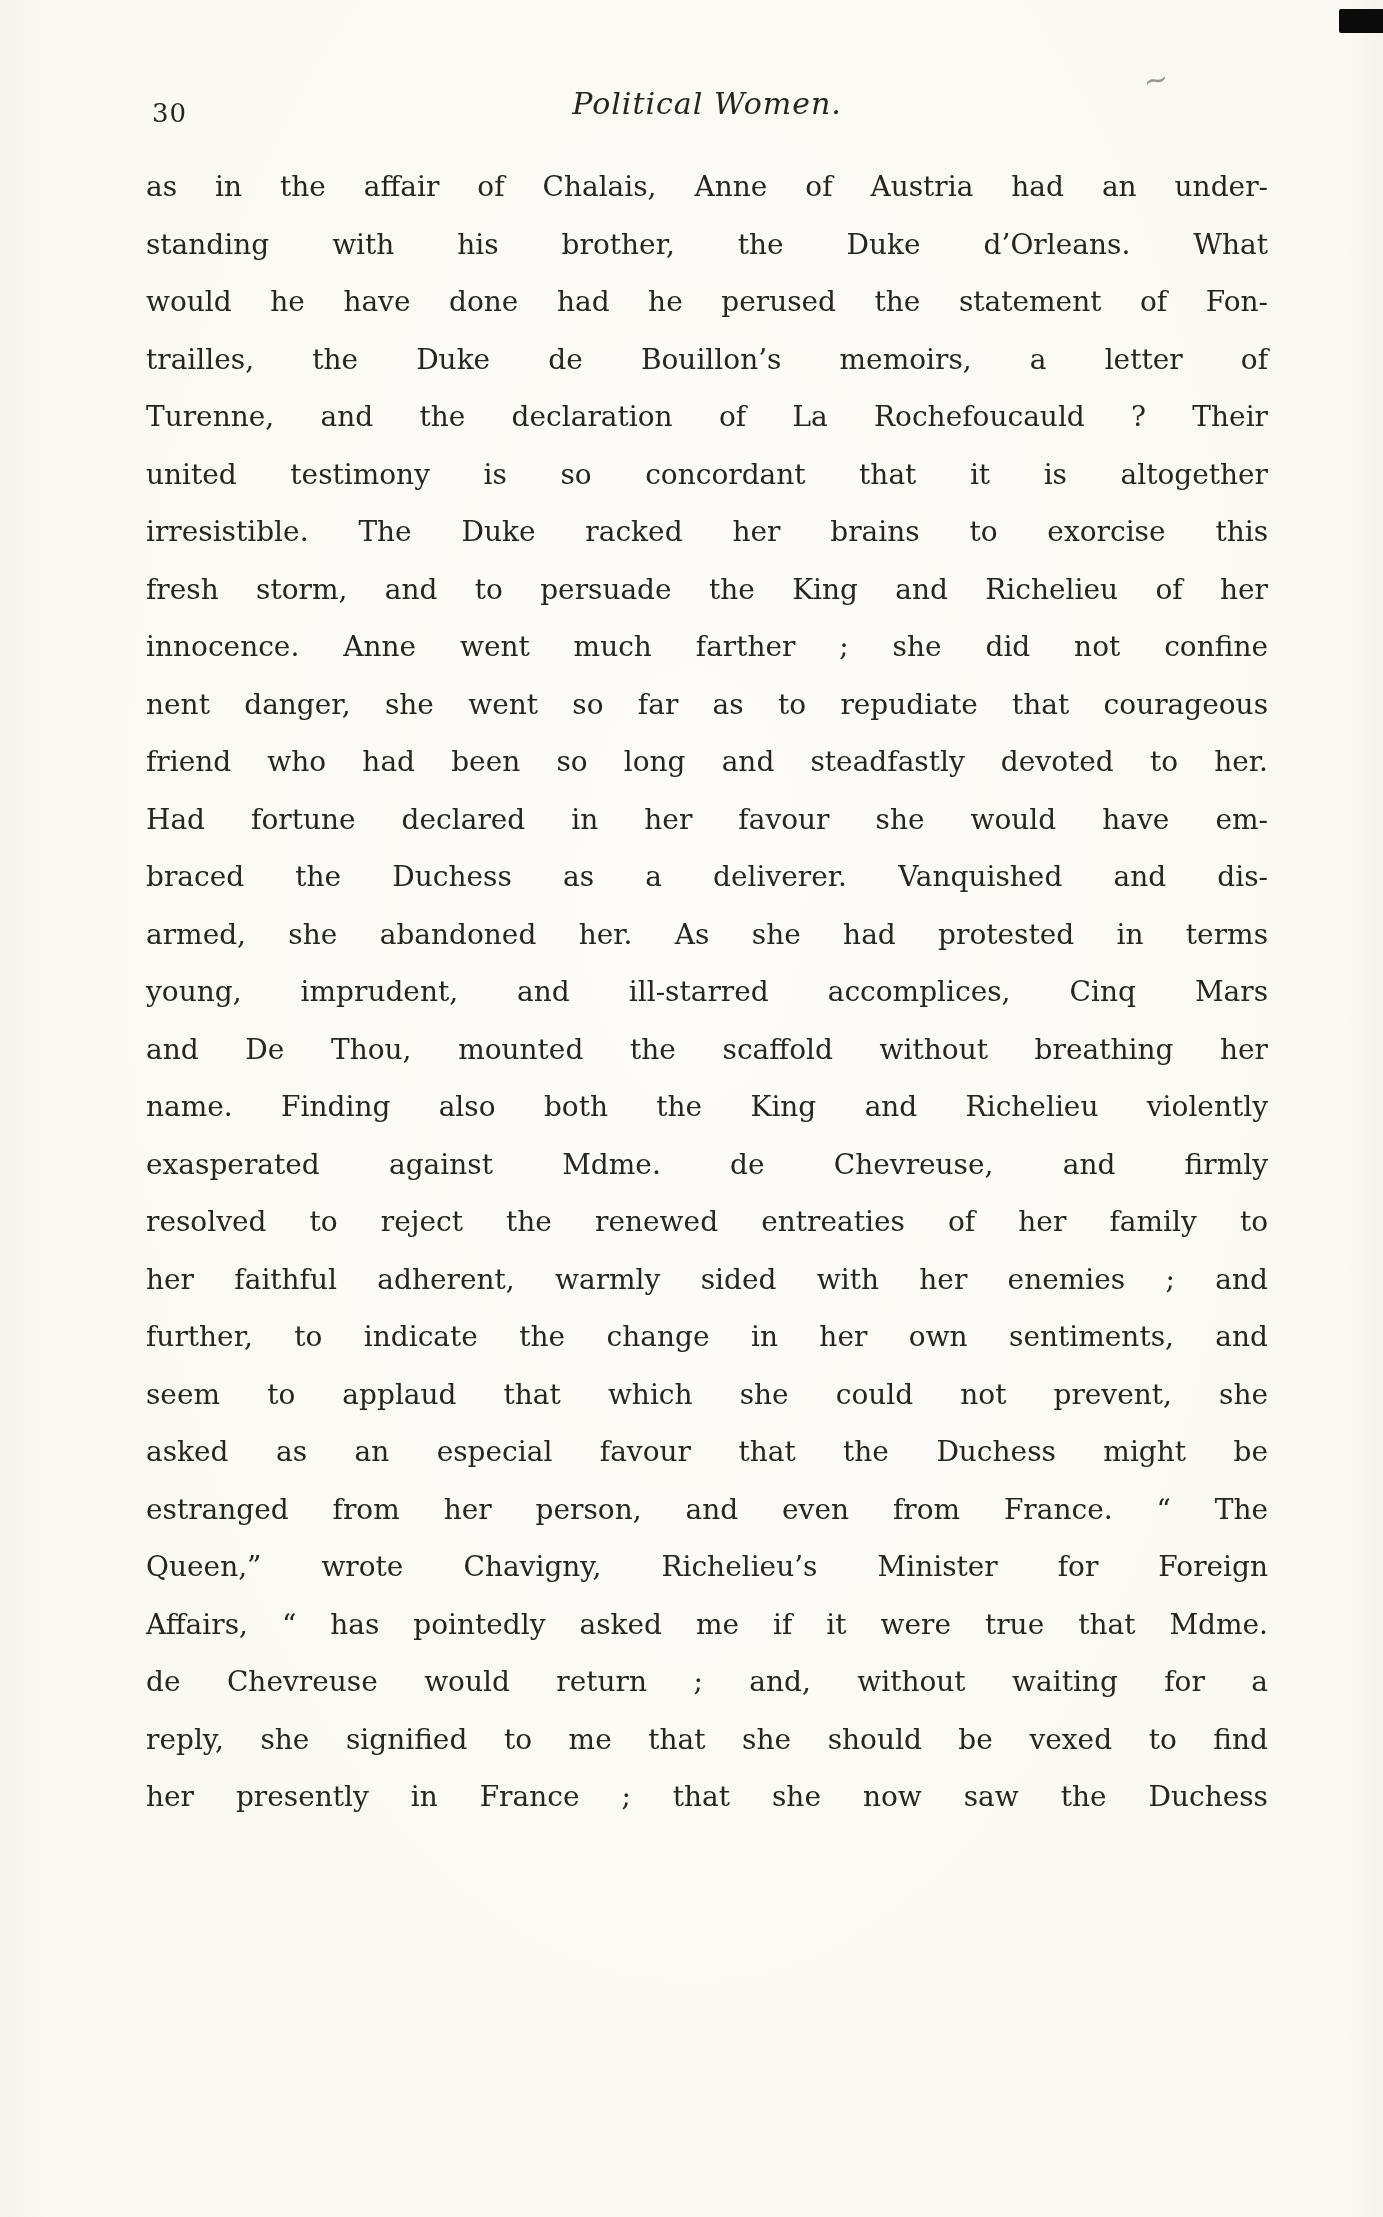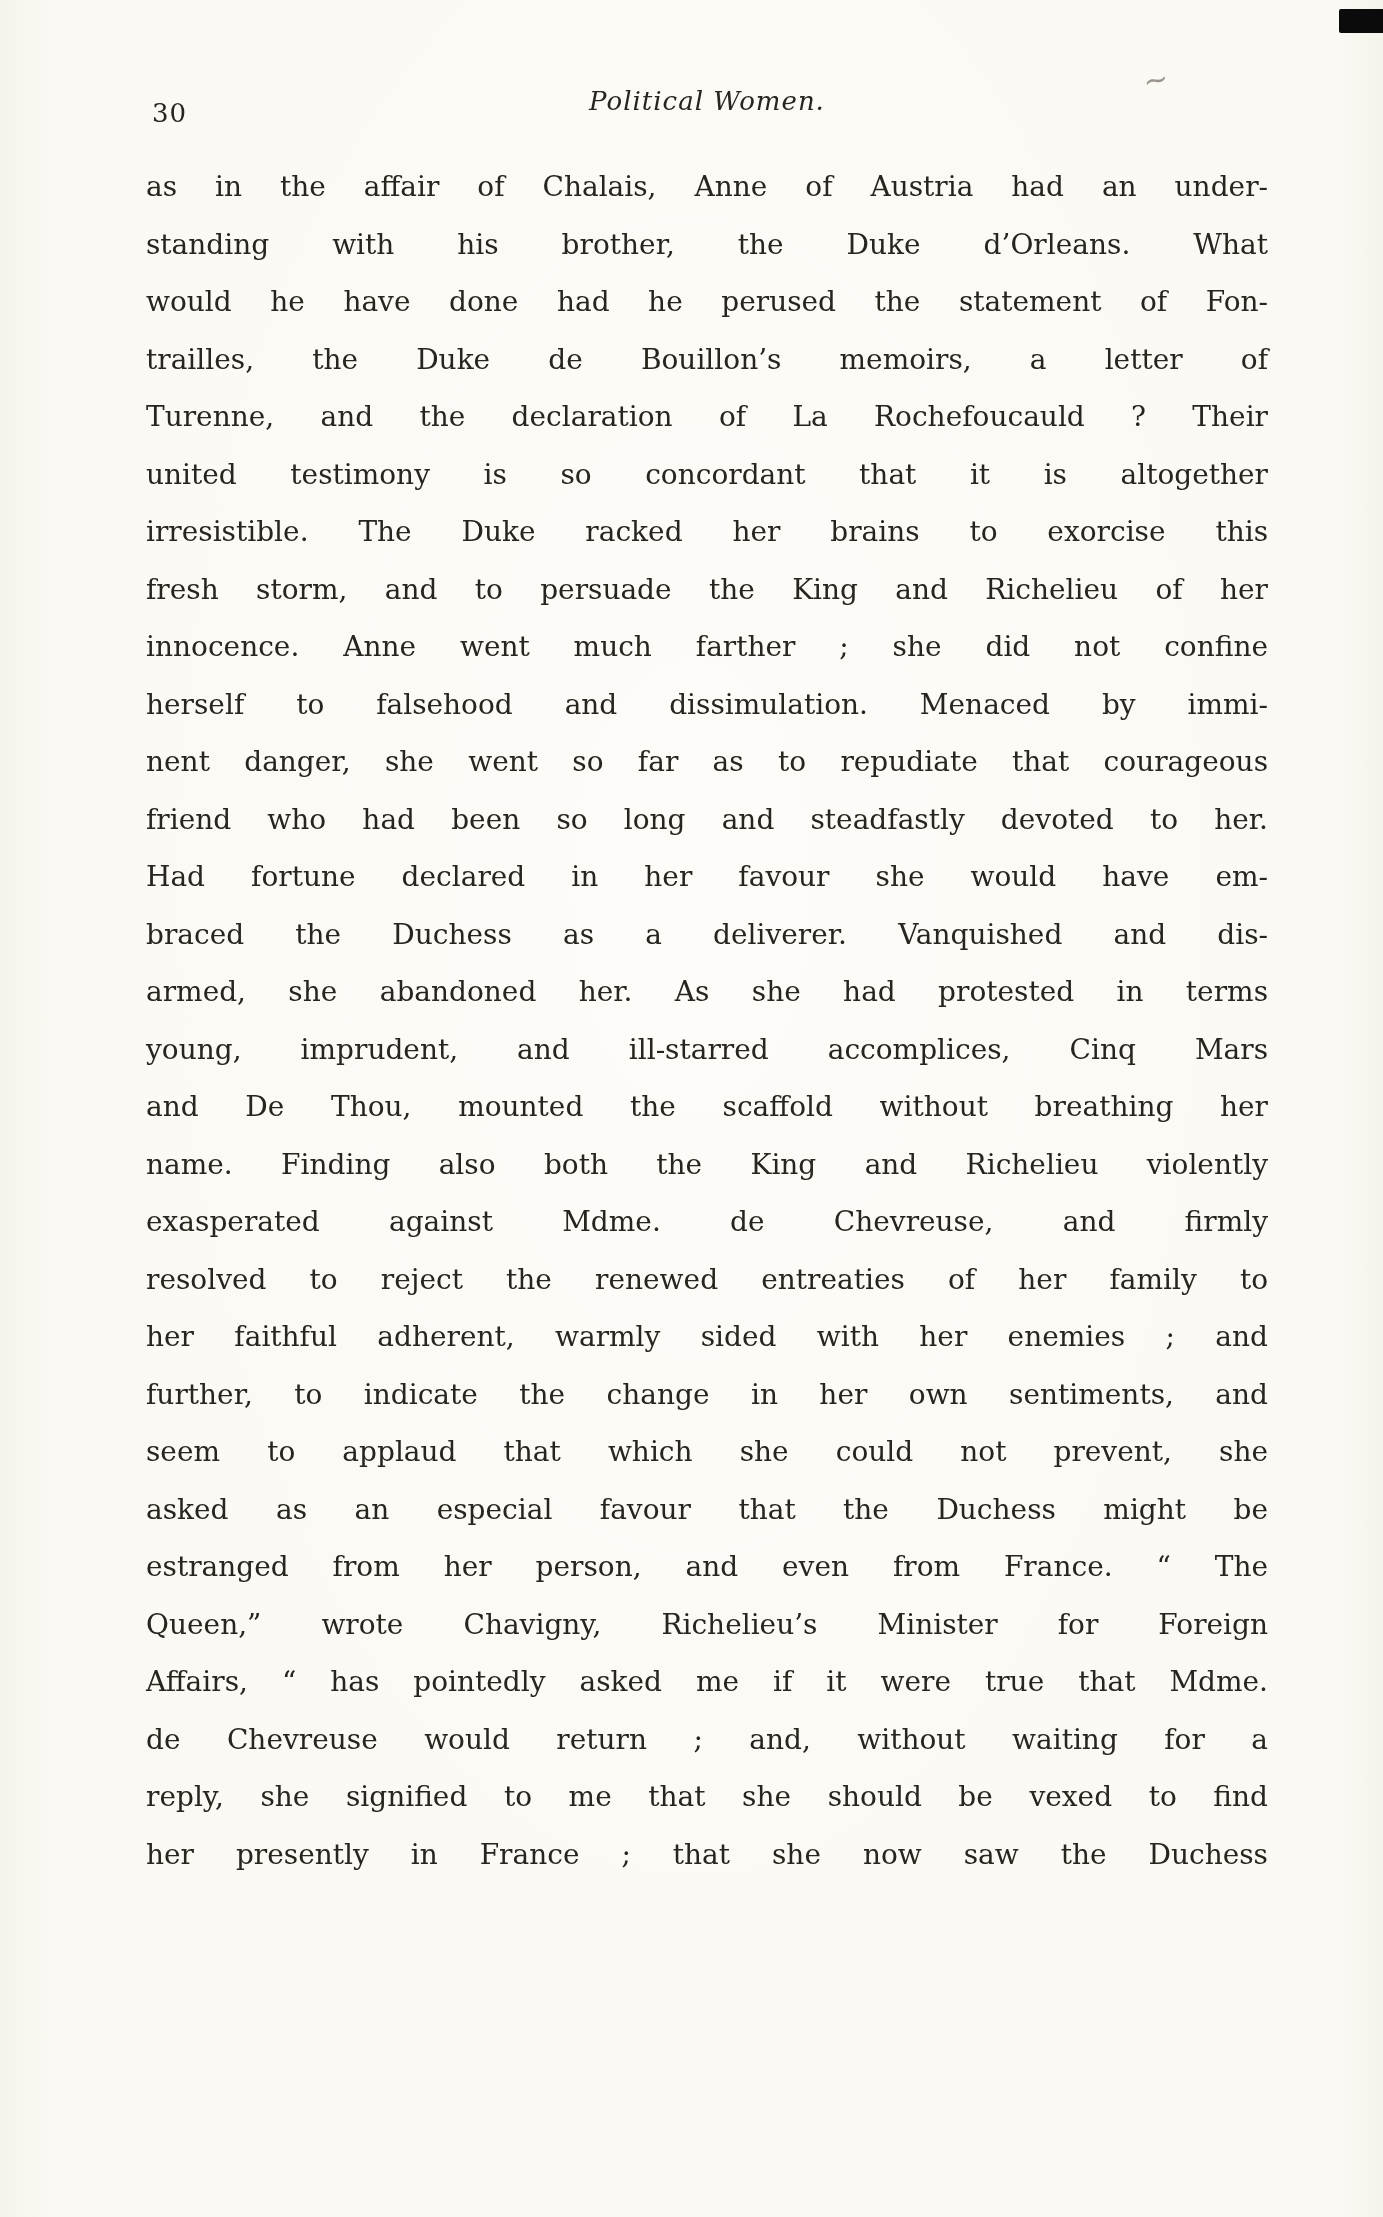--- a/index.html
+++ b/index.html
@@ -54,21 +54,21 @@
     font-size: 26px;
     letter-spacing: 1px;
   }
   .page-title {
     position: absolute;
     left: 0;
     right: 0;
     top: 0;
     text-align: center;
     font-style: italic;
-    font-size: 26px;
+    font-size: 30px;
     letter-spacing: 1px;
   }
   .body-text {
     position: absolute;
     top: 158px;
     left: 146px;
     width: 1122px;
   }
   .line {
     font-size: 28px;
@@ -96,21 +96,20 @@
   <div class="body-text">
       <div class="line">as in the affair of Chalais, Anne of Austria had an under-</div>
       <div class="line">standing with his brother, the Duke d’Orleans. What</div>
       <div class="line">would he have done had he perused the statement of Fon-</div>
       <div class="line">trailles, the Duke de Bouillon’s memoirs, a letter of</div>
       <div class="line">Turenne, and the declaration of La Rochefoucauld ? Their</div>
       <div class="line">united testimony is so concordant that it is altogether</div>
       <div class="line">irresistible. The Duke racked her brains to exorcise this</div>
       <div class="line">fresh storm, and to persuade the King and Richelieu of her</div>
       <div class="line">innocence. Anne went much farther ; she did not confine</div>
-      <div class="line">herself to falsehood and dissimulation. Menaced by immi-</div>
       <div class="line">nent danger, she went so far as to repudiate that courageous</div>
       <div class="line">friend who had been so long and steadfastly devoted to her.</div>
       <div class="line">Had fortune declared in her favour she would have em-</div>
       <div class="line">braced the Duchess as a deliverer. Vanquished and dis-</div>
       <div class="line">armed, she abandoned her. As she had protested in terms</div>
       <div class="line">young, imprudent, and ill-starred accomplices, Cinq Mars</div>
       <div class="line">and De Thou, mounted the scaffold without breathing her</div>
       <div class="line">name. Finding also both the King and Richelieu violently</div>
       <div class="line">exasperated against Mdme. de Chevreuse, and firmly</div>
       <div class="line">resolved to reject the renewed entreaties of her family to</div>

